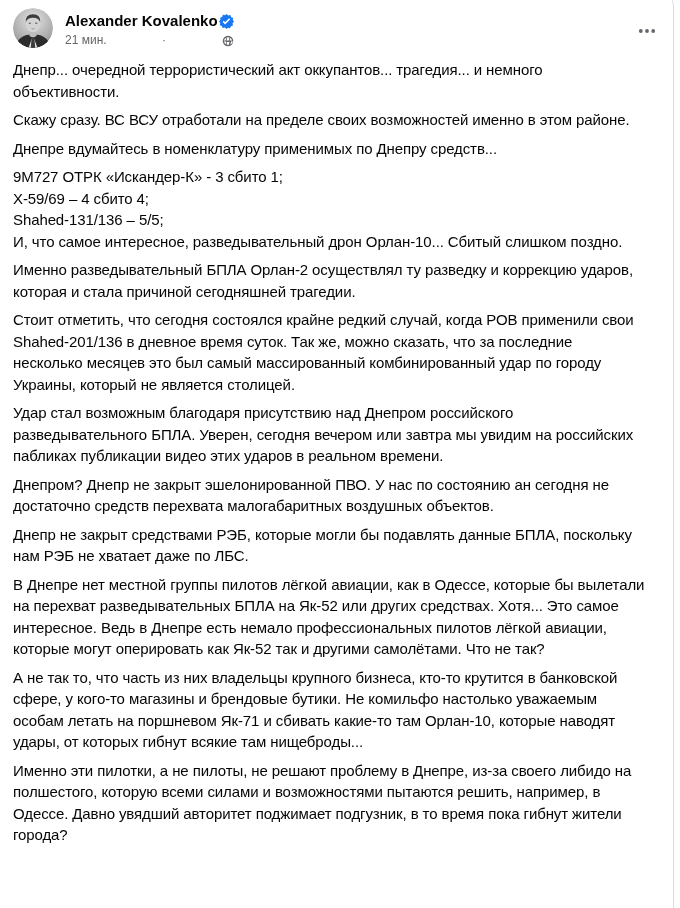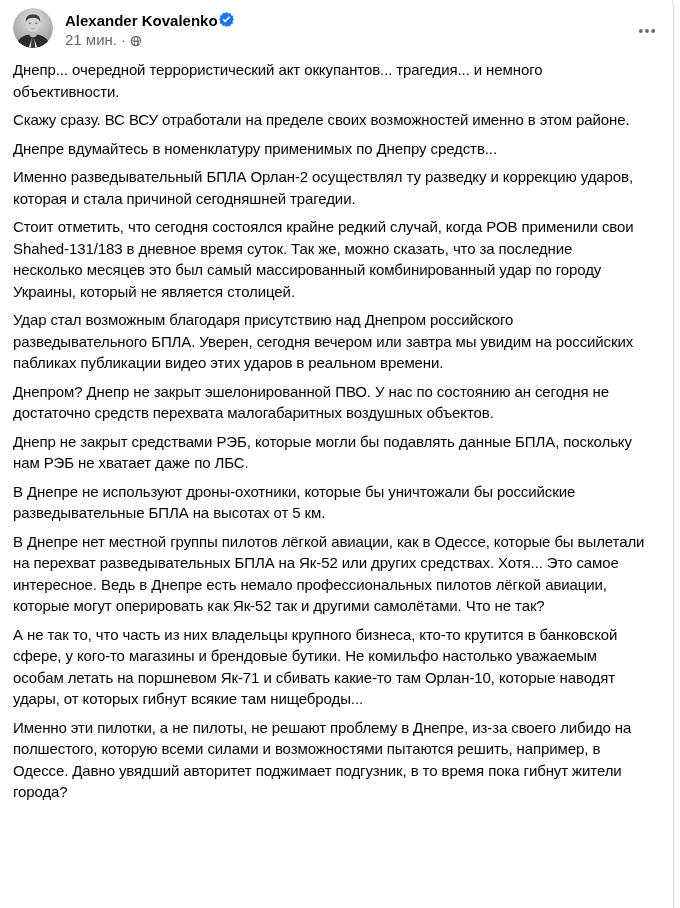--- a/index.html
+++ b/index.html
@@ -29,37 +29,38 @@
   }
   .avatar {
     width: 40px; height: 40px;
     border-radius: 50%;
     overflow: hidden;
     flex: 0 0 40px;
     cursor: pointer;
     display: block;
   }
   .header-meta { margin-left: 12px; padding-top: 4px; }
-  .name-row { display: flex; align-items: flex-start; gap: 1px; }
+  .name-row { display: flex; align-items: flex-end; gap: 1px; }
   .author-name {
     font-size: 15px;
     font-weight: 700;
     color: #050505;
     line-height: 17px;
     cursor: pointer;
   }
   .verified-badge { display: inline-flex; align-items: center; }
   .meta-row {
     display: flex;
     align-items: center;
     gap: 4px;
     margin-top: 3px;
-    font-size: 15px;
+    font-size: 12px;
     color: #65676b;
     line-height: 16px;
+    justify-content: space-between;
   }
   .timestamp { cursor: pointer; }
   .meta-sep { font-weight: 400; }
   .globe { display: inline-flex; align-items: center; margin-top: 1px; }
   .more-button {
     position: absolute;
     right: -7px; top: 6px;
     width: 34px; height: 34px;
     border: none; background: transparent;
     border-radius: 50%;
@@ -139,25 +140,28 @@
         <circle cx="10" cy="10" r="1.9"></circle>
         <circle cx="16.2" cy="10" r="1.9"></circle>
       </svg>
     </button>
   </div>
 
   <div class="post-text">
     <p>Днепр... очередной террористический акт оккупантов... трагедия... и немного объективности.</p>
     <p>Скажу сразу. ВС ВСУ отработали на пределе своих возможностей именно в этом районе.</p>
     <p>Днепре вдумайтесь в номенклатуру применимых по Днепру средств...</p>
+    <p>9М727 ОТРК «Искандер-К» - 3 сбито 1;
+Х-59/69 – 4 сбито 4;
+Shahed-131/136 – 5/5;
+И, что самое интересное, разведывательный дрон Орлан-10... Сбитый слишком поздно.</p>
     <p>Именно разведывательный БПЛА Орлан-2 осуществлял ту разведку и коррекцию ударов, которая и стала причиной сегодняшней трагедии.</p>
-    <p>Стоит отметить, что сегодня состоялся крайне редкий случай, когда РОВ применили свои Shahed-131/183 в дневное время суток. Так же, можно сказать, что за последние несколько месяцев это был самый массированный комбинированный удар по городу Украины, который не является столицей.</p>
+    <p>Стоит отметить, что сегодня состоялся крайне редкий случай, когда РОВ применили свои Shahed-201/136 в дневное время суток. Так же, можно сказать, что за последние несколько месяцев это был самый массированный комбинированный удар по городу Украины, который не является столицей.</p>
     <p>Удар стал возможным благодаря присутствию над Днепром российского разведывательного БПЛА. Уверен, сегодня вечером или завтра мы увидим на российских пабликах публикации видео этих ударов в реальном времени.</p>
     <p>Днепром? Днепр не закрыт эшелонированной ПВО. У нас по состоянию ан сегодня не достаточно средств перехвата малогабаритных воздушных объектов.</p>
     <p>Днепр не закрыт средствами РЭБ, которые могли бы подавлять данные БПЛА, поскольку нам РЭБ не хватает даже по ЛБС.</p>
-    <p>В Днепре не используют дроны-охотники, которые бы уничтожали бы российские разведывательные БПЛА на высотах от 5 км.</p>
     <p>В Днепре нет местной группы пилотов лёгкой авиации, как в Одессе, которые бы вылетали на перехват разведывательных БПЛА на Як-52 или других средствах. Хотя... Это самое интересное. Ведь в Днепре есть немало профессиональных пилотов лёгкой авиации, которые могут оперировать как Як-52 так и другими самолётами. Что не так?</p>
     <p>А не так то, что часть из них владельцы крупного бизнеса, кто-то крутится в банковской сфере, у кого-то магазины и брендовые бутики. Не комильфо настолько уважаемым особам летать на поршневом Як-71 и сбивать какие-то там Орлан-10, которые наводят удары, от которых гибнут всякие там нищеброды...</p>
     <p>Именно эти пилотки, а не пилоты, не решают проблему в Днепре, из-за своего либидо на полшестого, которую всеми силами и возможностями пытаются решить, например, в Одессе. Давно увядший авторитет поджимает подгузник, в то время пока гибнут жители города?</p>
 
   </div>
 
 </div>
 
 </body></html>

